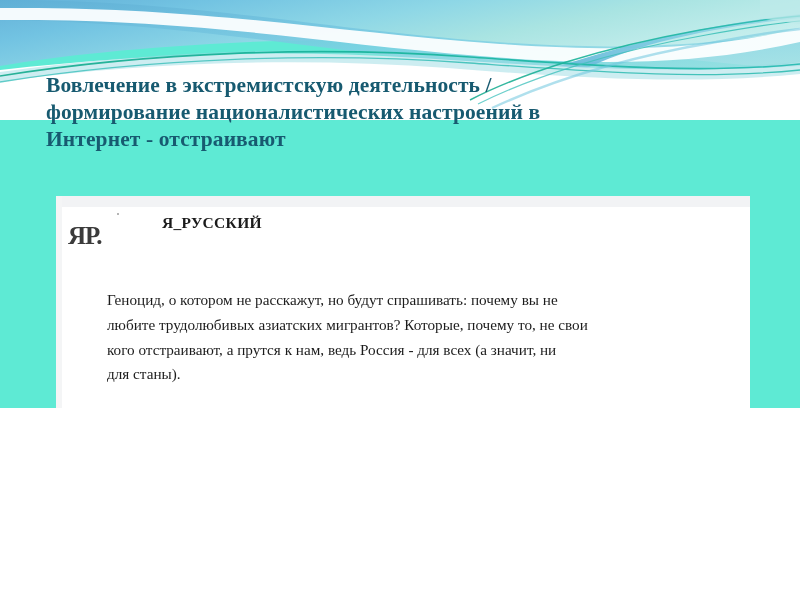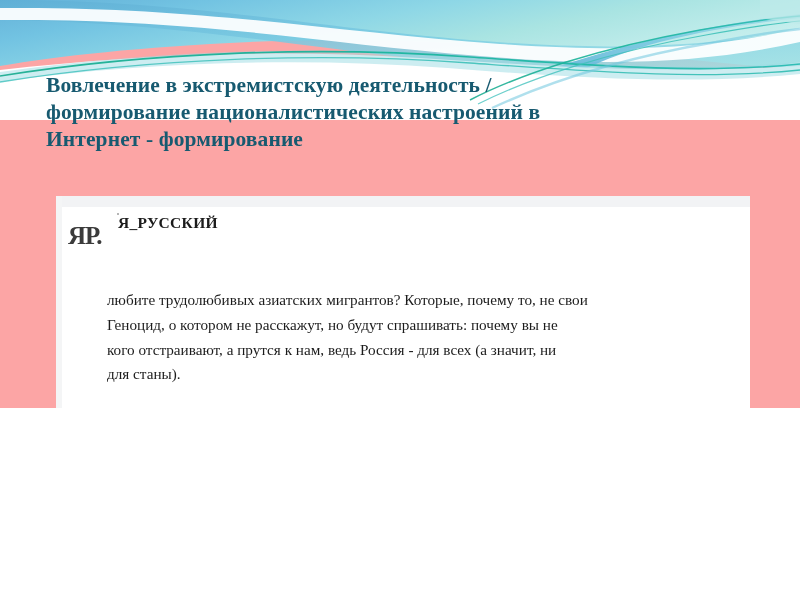--- a/index.html
+++ b/index.html
@@ -15,21 +15,21 @@
     font-family: "Liberation Serif", "DejaVu Serif", serif;
     position: relative;
   }
 
   
   #slide {
     position: absolute;
     inset: 0;
     width: 800px;
     height: 600px;
-    background: #fca5a5;
+    background: #5eead4;
     overflow: hidden;
   }
 
   
   #wave-header {
     position: absolute;
     top: 0;
     left: 0;
     width: 800px;
     height: 120px;
@@ -123,20 +123,21 @@
     flex-direction: column;
   }
   #post-username {
     font-family: "Liberation Serif", "DejaVu Serif", serif;
     font-weight: bold;
     font-size: 15.5px;
     line-height: 18px;
     color: #1b1b1b;
     letter-spacing: 0.3px;
     white-space: nowrap;
+    margin-left: 44px;
   }
   #post-timestamp {
     font-family: "Liberation Serif", "DejaVu Serif", serif;
     font-weight: bold;
     font-size: 14.5px;
     line-height: 18px;
     color: #1b1b1b;
     margin-top: 1px;
     white-space: nowrap;
   }
@@ -234,39 +235,39 @@
       <path d="M478,104 C530,78 608,52 706,35 C744,28 778,23 800,21" fill="none" stroke="url(#gradTealThin)" stroke-width="1.2" opacity="0.8"></path>
       <path d="M492,108 C548,82 622,58 716,42 C752,35 782,31 800,29" fill="none" stroke="#6FC7DE" stroke-width="2.4" opacity="0.55"></path>
 
       <path d="M760,0 L800,0 L800,24 C786,22 772,20 760,18 Z" fill="#BDEAEA" opacity="0.7"></path>
     </svg>
   </div>
 
   <div id="title-block">
     <div class="title-line">Вовлечение в экстремистскую деятельность /</div>
     <div class="title-line">формирование националистических настроений в</div>
-    <div class="title-line">Интернет - формирование</div>
+    <div class="title-line">Интернет - отстраивают</div>
   </div>
 
   <div id="post-card">
     <div id="post-card-topstrip"></div>
     <div id="post-card-leftstrip"></div>
 
     <div id="post-head">
       <div id="post-dot"></div>
       <div id="avatar">
         <span class="avatar-mark">ЯР.</span>
       </div>
       <div id="post-meta">
         <div id="post-username">Я_РУССКИЙ</div>
       </div>
     </div>
 
     <div id="post-body">
+      <div class="body-line">Геноцид, о котором не расскажут, но будут спрашивать: почему вы не</div>
       <div class="body-line">любите трудолюбивых азиатских мигрантов? Которые, почему то, не свои</div>
-      <div class="body-line">Геноцид, о котором не расскажут, но будут спрашивать: почему вы не</div>
       <div class="body-line">кого отстраивают, а прутся к нам, ведь Россия - для всех (а значит, ни</div>
       <div class="body-line">для станы).</div>
     </div>
   </div>
 
   <div id="slide-body-fill"></div>
 </div>
 
 </body></html>

